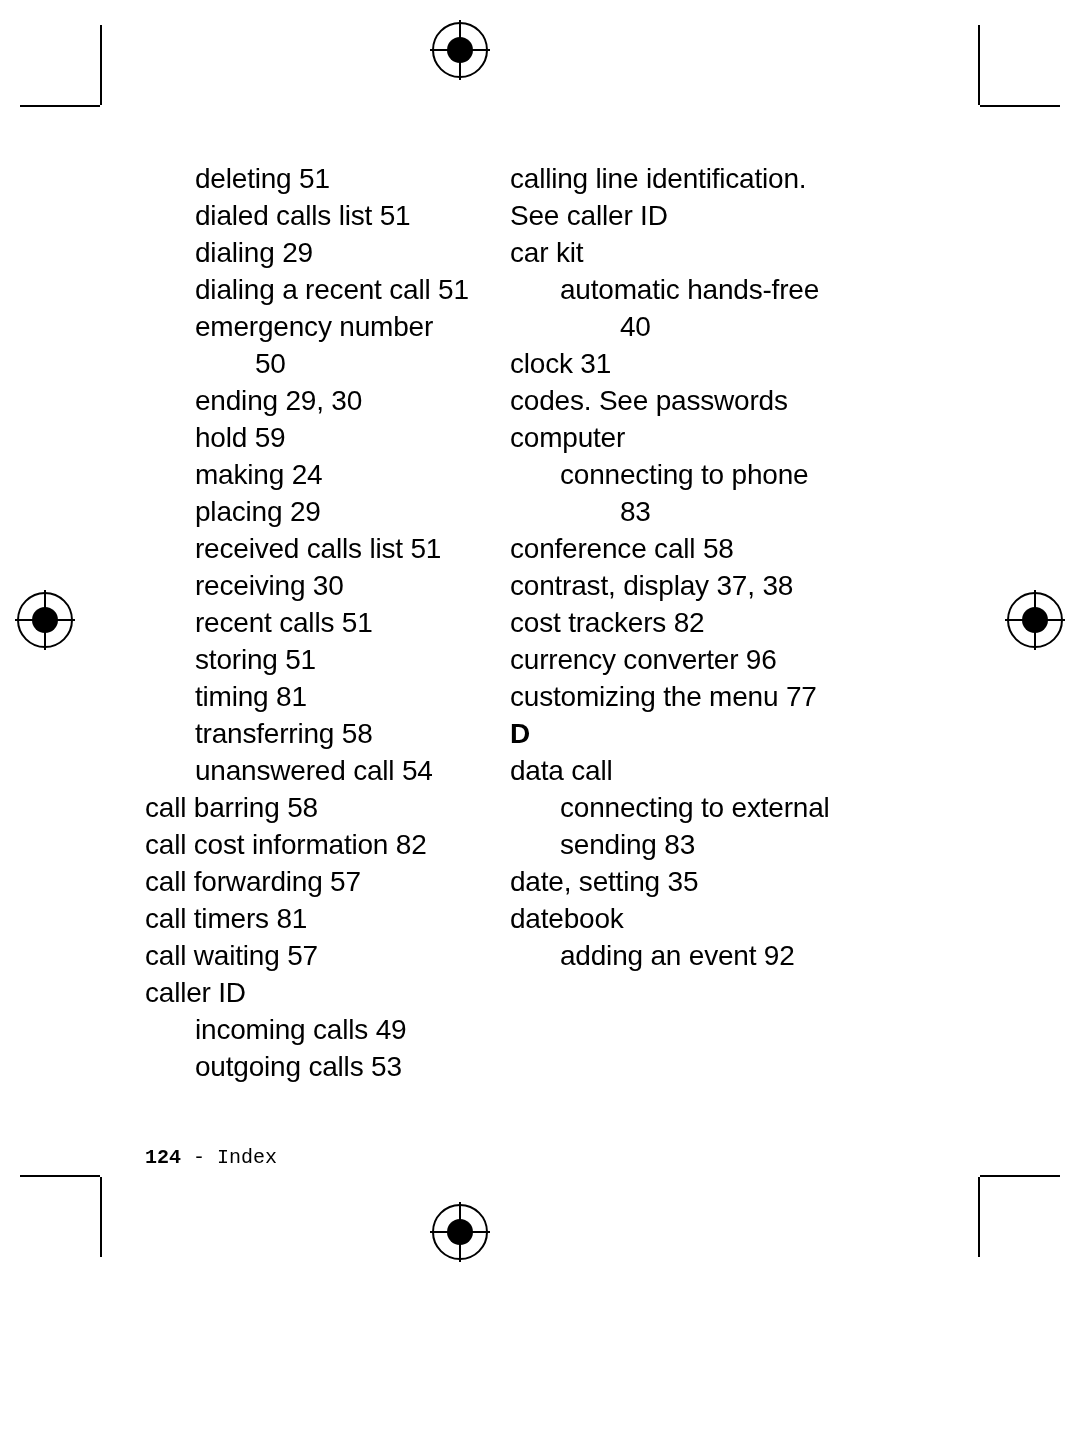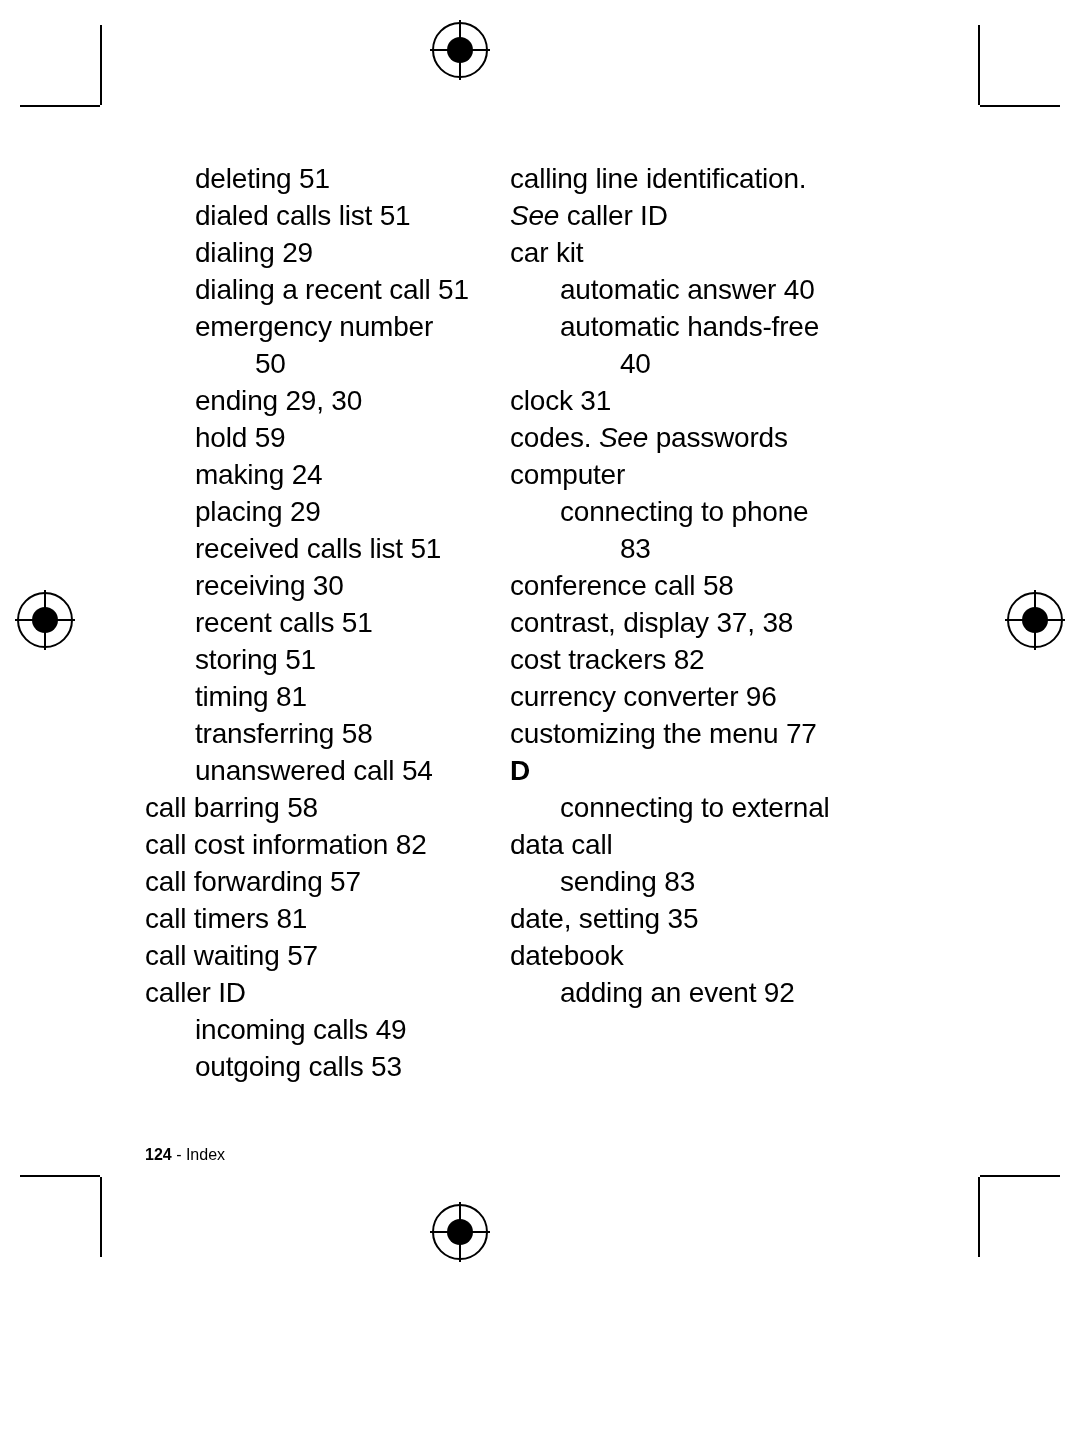--- a/index.html
+++ b/index.html
@@ -55,27 +55,28 @@
   }
   .col {
     flex: 1 1 0;
   }
   .entry {
     margin: 0;
   }
   .sub1 { padding-left: 50px; }
   .sub1-cont { padding-left: 110px; }
   .sub2 { padding-left: 110px; }
-  .italic-part { font-style: italic; }
+  .italic-part { }
   .section-letter { font-weight: bold; }
   .footer {
     position: absolute;
     left: 145px;
     top: 1146px;
-    font-size: 16px;
+    font-size: 20px;
+    font-family: Liberation Mono, monospace;
   }
   .footer .pn { font-weight: bold; }
 </style>
 </head>
 <body>
 <div class="page">
 
 <div class="crop-tl-h"></div>
 <div class="crop-tl-v"></div>
 <div class="crop-tr-h"></div>
@@ -145,38 +146,37 @@
     <div class="entry">caller ID</div>
     <div class="entry sub1">incoming calls 49</div>
     <div class="entry sub1">outgoing calls 53</div>
   </div>
 
   <div class="col">
     <div class="entry">
       <span>calling line identification. </span><span class="italic-part">See</span><span> caller ID</span>
     </div>
     <div class="entry">car kit</div>
-    <div class="entry sub1">automatic answer 40</div>
     <div class="entry sub1">automatic hands-free</div>
     <div class="entry sub1-cont">40</div>
     <div class="entry">clock 31</div>
     <div class="entry">
       <span>codes. </span><span class="italic-part">See</span><span> passwords</span>
     </div>
     <div class="entry">computer</div>
     <div class="entry sub1">connecting to phone</div>
     <div class="entry sub1-cont">83</div>
     <div class="entry">conference call 58</div>
     <div class="entry">contrast, display 37, 38</div>
     <div class="entry">cost trackers 82</div>
     <div class="entry">currency converter 96</div>
     <div class="entry">customizing the menu 77</div>
     <div class="entry section-letter">D</div>
+    <div class="entry">data call</div>
     <div class="entry sub1">connecting to external</div>
-    <div class="entry">data call</div>
     <div class="entry sub1">sending 83</div>
     <div class="entry">date, setting 35</div>
     <div class="entry">datebook</div>
     <div class="entry sub1">adding an event 92</div>
   </div>
 </div>
 
 <div class="footer">
   <span class="pn">124</span><span> - </span><span>Index</span>
 </div>

